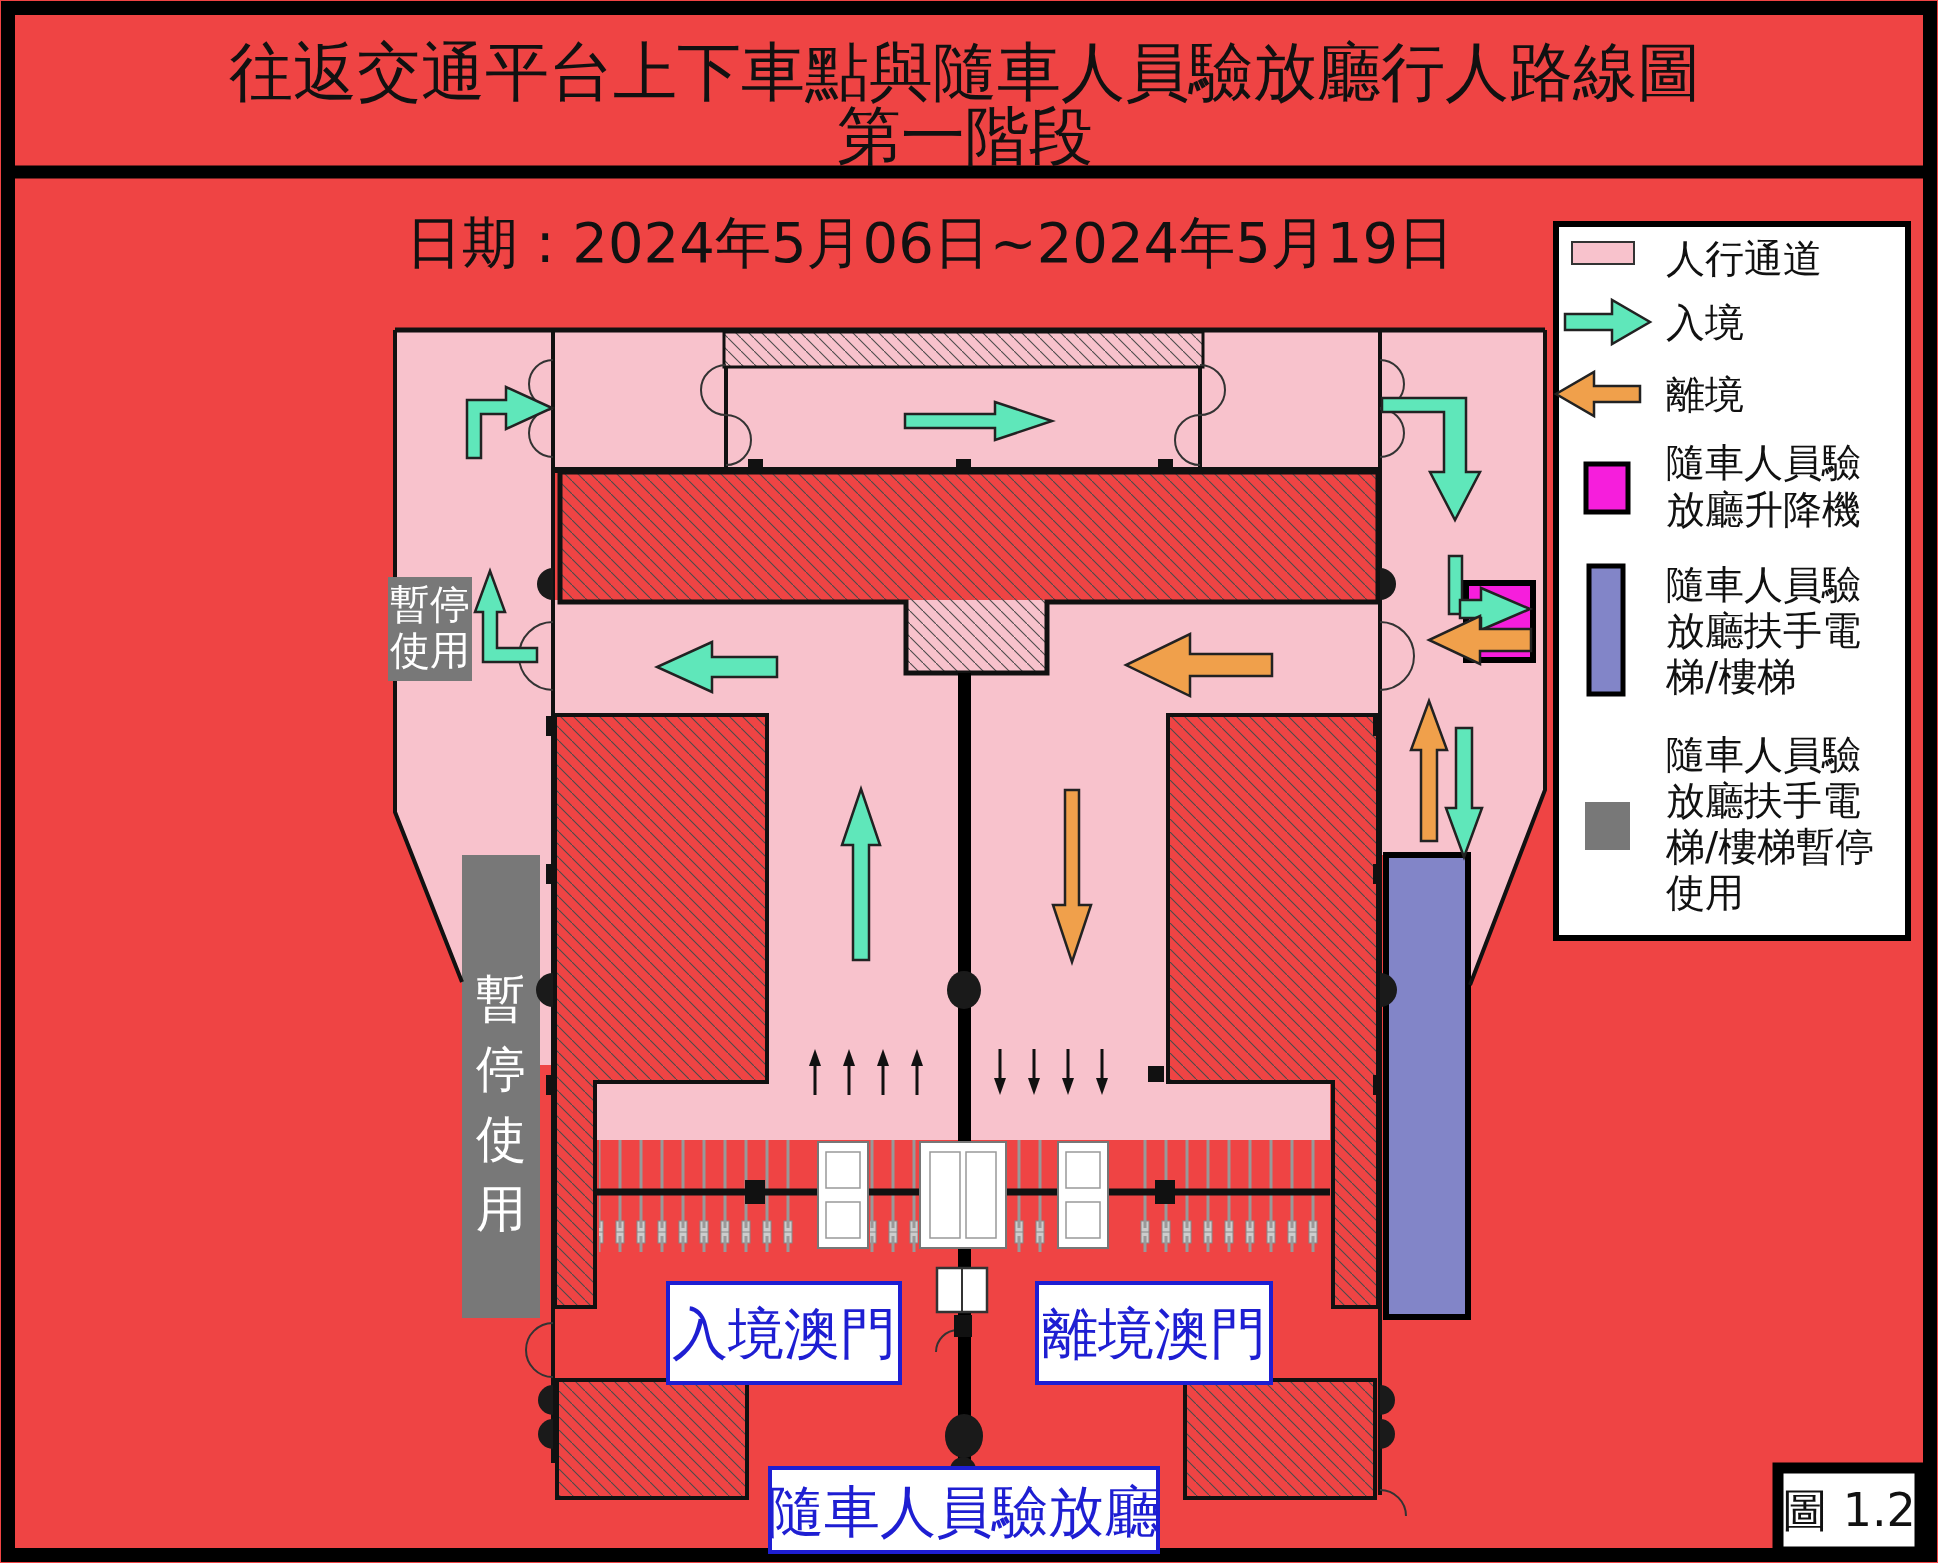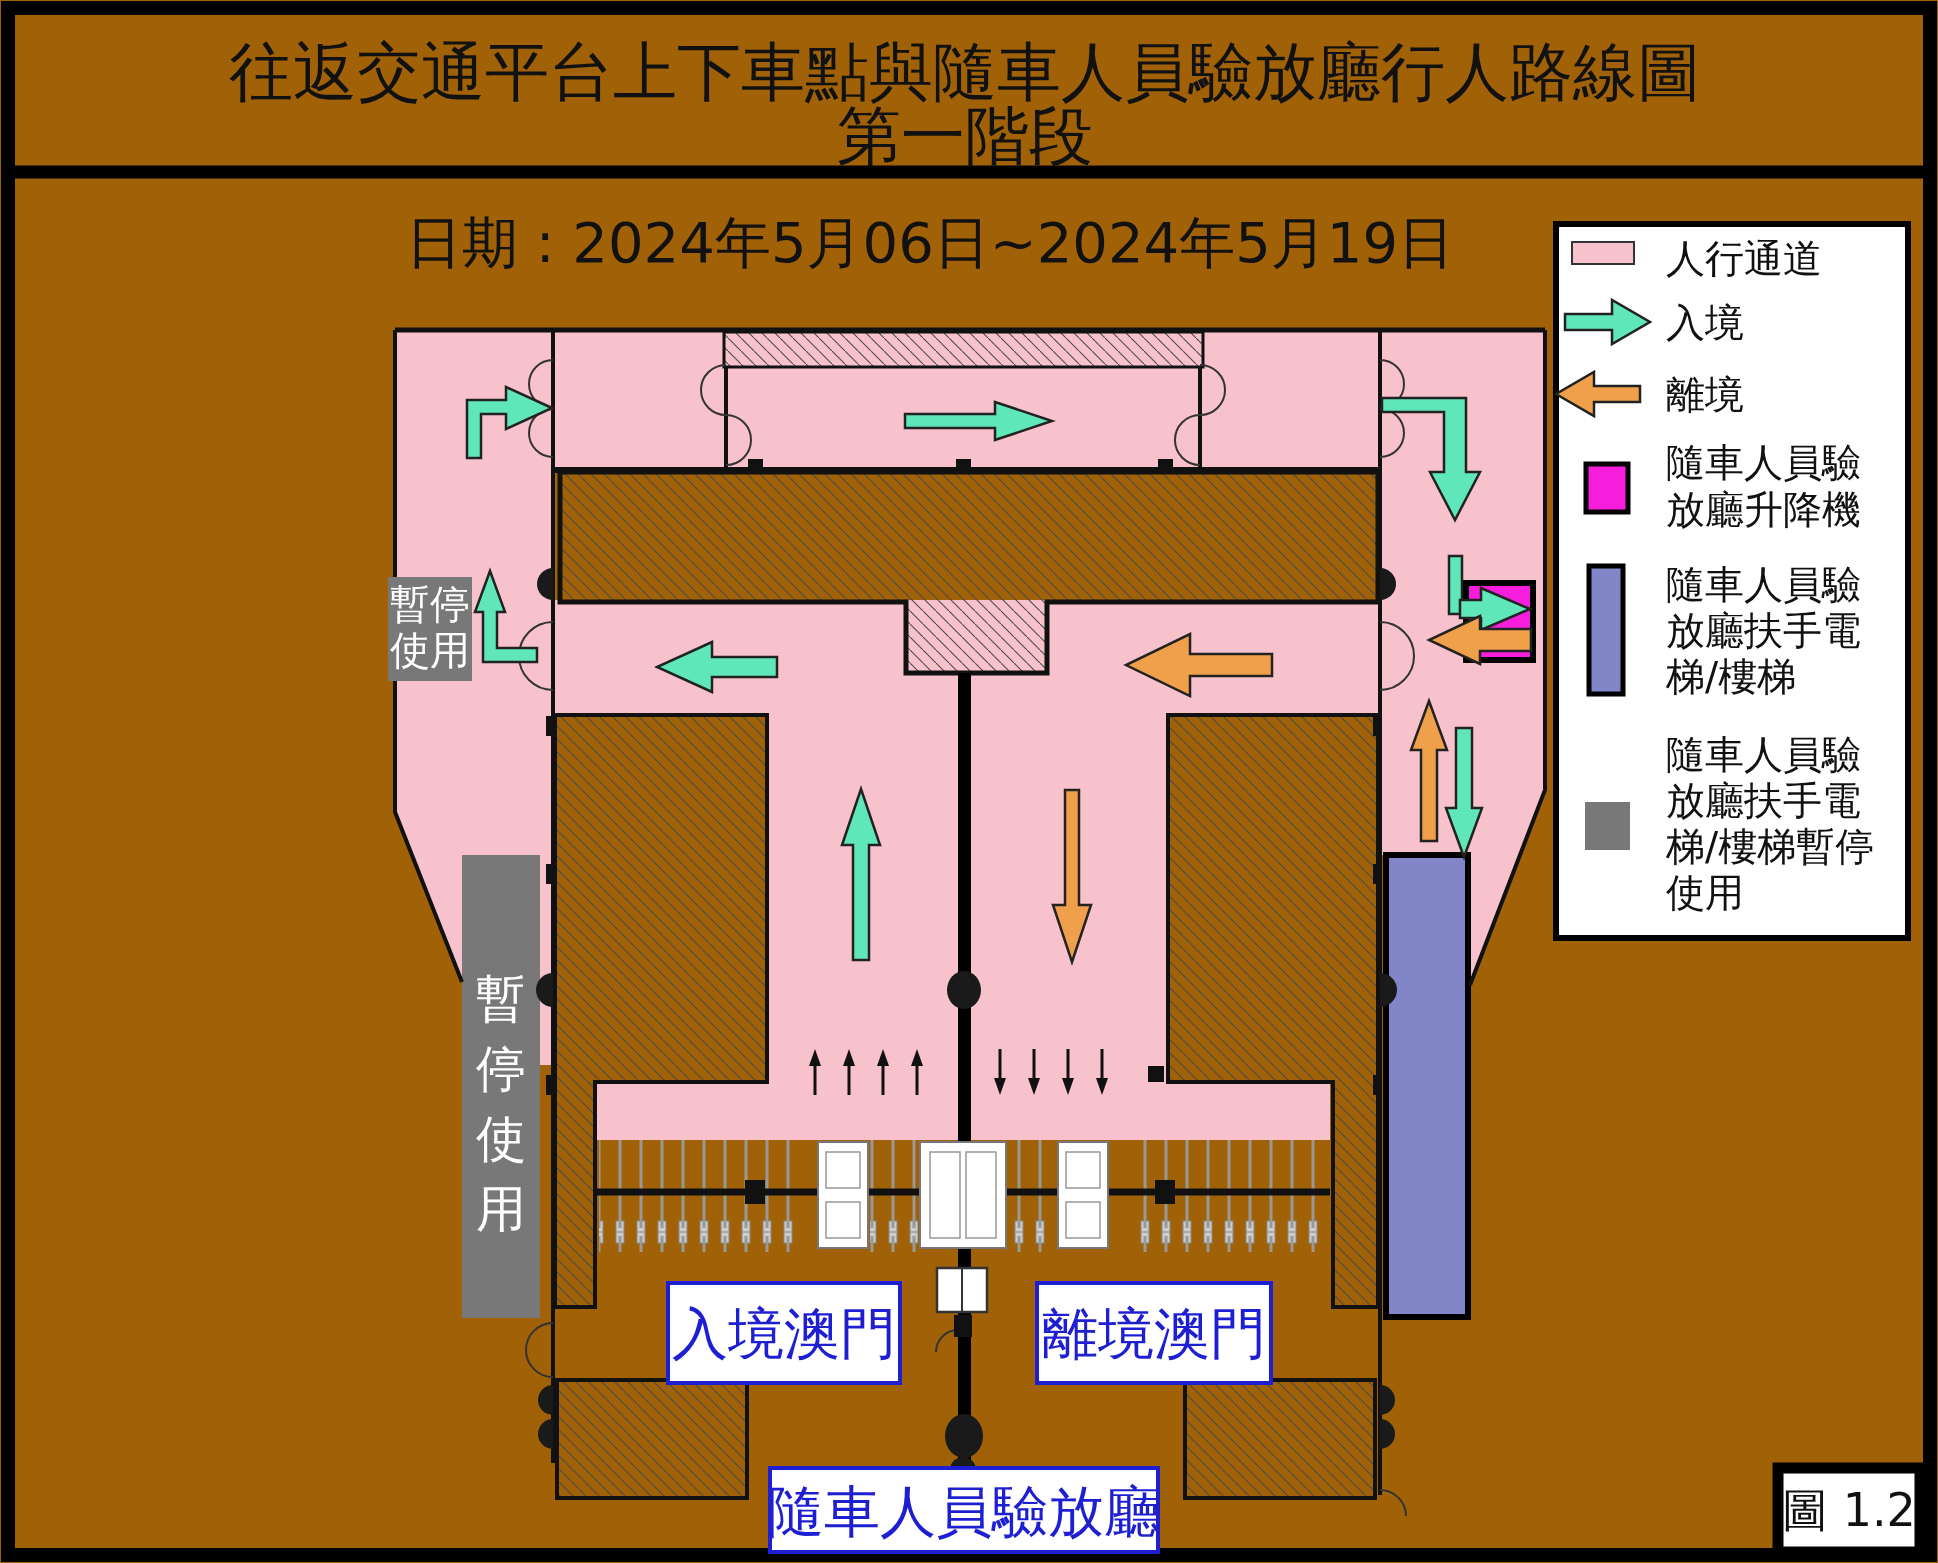--- a/index.html
+++ b/index.html
@@ -1,16 +1,16 @@
 <!DOCTYPE html>
 <html><head>
 <meta charset="utf-8">
 <style>
   html,body{margin:0;padding:0;background:#ffffff;}
-  .stage{width:1938px;height:1563px;position:relative;background:#a16207;
+  .stage{width:1938px;height:1563px;position:relative;background:#ef4444;
          font-family:"DejaVu Sans", sans-serif;}
   svg text{font-family:"DejaVu Sans", sans-serif;fill:#111;}
   .title-t{font-size:64px;}
   .date-t{font-size:56px;}
   .legend-t{font-size:39px;}
   .blue-t{font-size:56px;fill:#1e1ed2;font-weight:500;}
   .white-t{font-size:40px;fill:#ffffff;}
   .bar-t{font-size:50px;fill:#ffffff;}
   .fig-t{font-size:46px;}
   .wall{stroke:#111;fill:none;}

